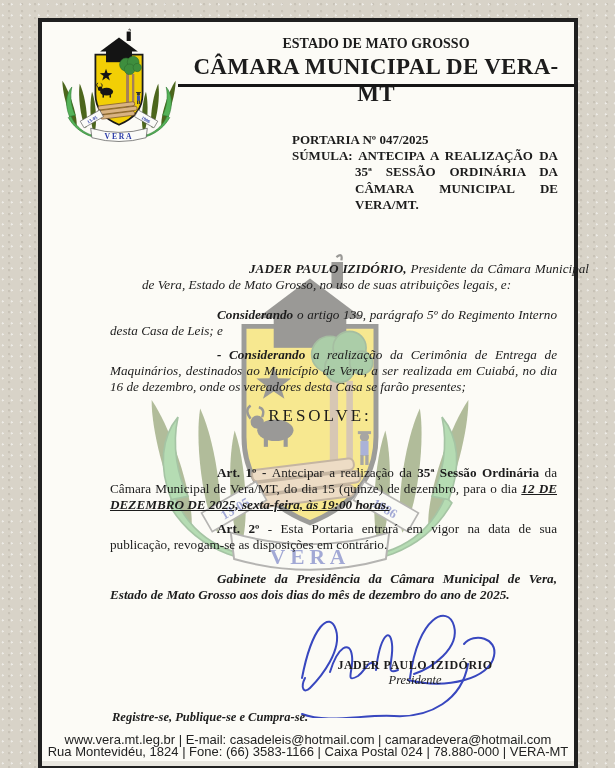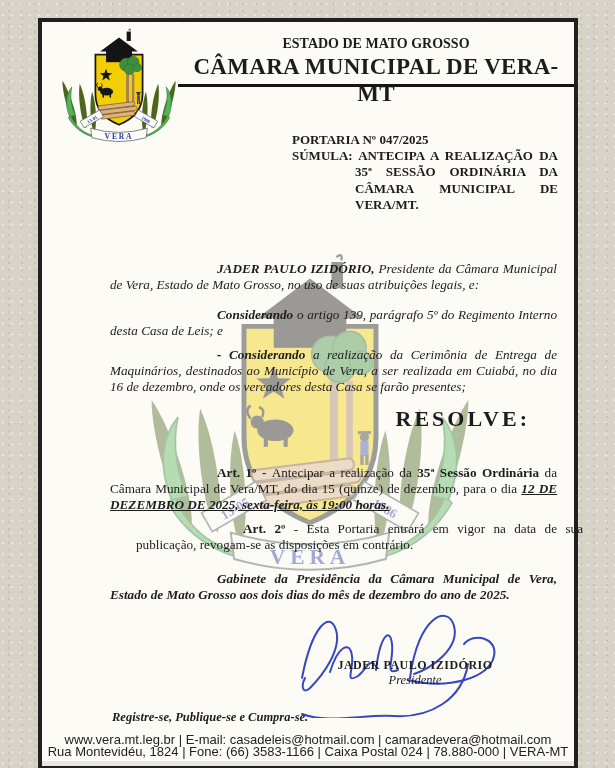--- a/index.html
+++ b/index.html
@@ -23,26 +23,26 @@
   .hdr-state{font-weight:bold;font-size:14px;line-height:17px;}
   .hdr-title{font-weight:bold;font-size:23px;line-height:27px;letter-spacing:.3px;margin-top:1px;}
   .hdr-line{left:136px;top:62px;width:396px;height:3px;background:#151515;}
   .meta{left:250px;top:110px;width:266px;font-weight:bold;font-size:13px;line-height:16.2px;}
   .sumula{text-align:justify;padding-left:63px;text-indent:-63px;}
   .para{left:68px;width:447px;font-size:13.2px;line-height:15.8px;text-align:justify;}
   .ind{text-indent:107px;}
   .it{font-style:italic;}
   .b{font-weight:bold;}
   .bui{font-weight:bold;font-style:italic;text-decoration:underline;}
-  .p1{top:226px;}
+  .p1{top:226px;margin-left:32px;}
   .c1{top:272px;}
   .c2{top:312px;}
-  .resolve{left:68px;top:384px;width:420px;text-align:right;font-weight:bold;font-size:22px;letter-spacing:3px;}
+  .resolve{left:68px;top:384px;width:420px;text-align:center;font-weight:normal;font-size:17px;letter-spacing:3px;}
   .art1{top:430px;}
-  .art2{top:486px;margin-left:26px;}
+  .art2{top:486px;}
   .gab{top:536px;}
   .sig-svg{left:230px;top:578px;}
   .sig-block{left:248px;top:636px;width:250px;text-align:center;}
   .sig-name{font-weight:bold;font-size:12px;letter-spacing:.5px;}
   .sig-title{font-style:italic;font-size:12.5px;line-height:15px;}
   .closing{left:70px;top:688px;font-weight:bold;font-style:italic;font-size:12.5px;}
   .footer{left:0;top:712px;width:532px;text-align:center;
     font-family:"Liberation Sans", sans-serif;font-size:13px;line-height:11.5px;color:#222;}
   .bottom-band{left:0;bottom:0;width:532px;height:5px;background:#e8e6df;}
 </style>

